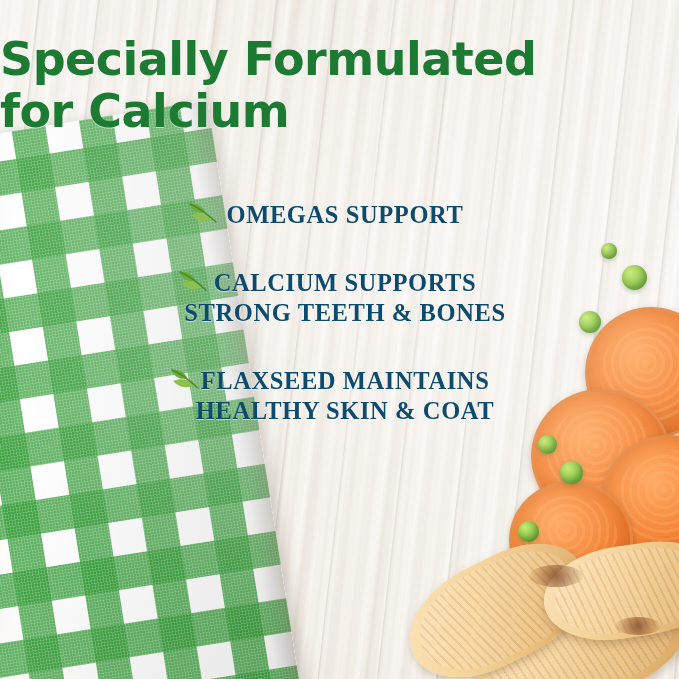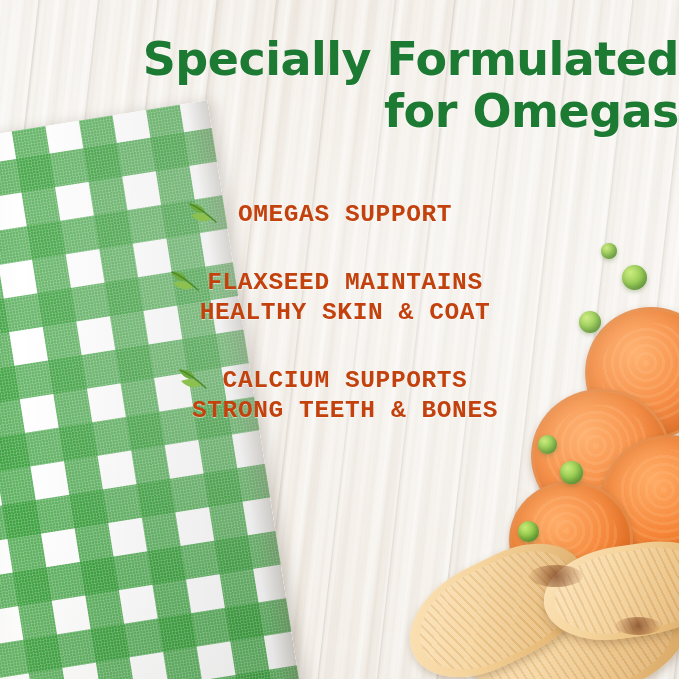--- a/index.html
+++ b/index.html
@@ -68,21 +68,21 @@
     inset: 0;
     background: radial-gradient(120% 100% at 55% 40%, rgba(255,255,255,0.35) 0%, rgba(255,255,255,0.0) 55%, rgba(160,145,125,0.13) 100%);
   }
 
   
   .headline {
     position: absolute;
     top: 34px;
     left: 0;
     width: 679px;
-    text-align: right;
+    text-align: left;
     color: #1d7a33;
     font-family: "DejaVu Sans", sans-serif;
     font-weight: bold;
     font-size: 46px;
     line-height: 1.13;
     letter-spacing: -0.5px;
     text-shadow: 0 1px 0 rgba(255,255,255,0.55);
   }
   .headline .l2 { display: block; }
 
@@ -93,22 +93,22 @@
     left: 150px;
     width: 390px;
   }
   .bullet {
     position: relative;
     margin-bottom: 38px;
     text-align: center;
   }
   .bullet-text {
     display: block;
-    color: #c2410c;
-    font-family: Liberation Mono, monospace;
+    color: #0c4a6e;
+    font-family: Liberation Serif, serif;
     font-weight: bold;
     font-size: 24.5px;
     line-height: 1.22;
     letter-spacing: 0.6px;
     text-transform: uppercase;
     text-shadow: 0 1px 0 rgba(255,255,255,0.5);
   }
   .leaf {
     position: absolute;
     left: 14px;
@@ -252,49 +252,49 @@
     <div class="chicken" style="right:86px; bottom:16px; width:190px; height:104px; transform: rotate(-26deg);"></div>
     <div class="chicken" style="right:-40px; bottom:42px; width:176px; height:92px; transform: rotate(-8deg);"></div>
     <div class="char" style="right:96px; bottom:92px; width:54px; height:22px;"></div>
     <div class="char" style="right:18px; bottom:44px; width:46px; height:18px;"></div>
   </div>
 
   <div class="vignette"></div>
 
   <div class="headline">
     <span>Specially Formulated</span>
-    <span class="l2">for Omegas</span>
+    <span class="l2">for Calcium</span>
   </div>
 
   <div class="bullets">
 
     <div class="bullet b1">
       <svg class="leaf" viewBox="0 0 30 24">
         <path d="M1 3 C9 2 15 5 17 11 C13 13 6 12 1 3 Z" fill="#6cab3c"></path>
         <path d="M3 14 C11 11 19 12 23 18 C18 22 9 21 3 14 Z" fill="#8cc04f"></path>
         <path d="M2 3 C10 6 18 12 28 21" stroke="#4e8a2a" stroke-width="1.4" fill="none" stroke-linecap="round"></path>
       </svg>
       <span class="bullet-text">Omegas Support</span>
+    </div>
+
+    <div class="bullet b2">
+      <svg class="leaf" viewBox="0 0 30 24">
+        <path d="M1 3 C9 2 15 5 17 11 C13 13 6 12 1 3 Z" fill="#6cab3c"></path>
+        <path d="M3 14 C11 11 19 12 23 18 C18 22 9 21 3 14 Z" fill="#8cc04f"></path>
+        <path d="M2 3 C10 6 18 12 28 21" stroke="#4e8a2a" stroke-width="1.4" fill="none" stroke-linecap="round"></path>
+      </svg>
+      <span class="bullet-text">Calcium Supports</span>
+      <span class="bullet-text">Strong Teeth &amp; Bones</span>
     </div>
 
     <div class="bullet b3">
       <svg class="leaf" viewBox="0 0 30 24">
         <path d="M1 3 C9 2 15 5 17 11 C13 13 6 12 1 3 Z" fill="#6cab3c"></path>
         <path d="M3 14 C11 11 19 12 23 18 C18 22 9 21 3 14 Z" fill="#8cc04f"></path>
         <path d="M2 3 C10 6 18 12 28 21" stroke="#4e8a2a" stroke-width="1.4" fill="none" stroke-linecap="round"></path>
       </svg>
       <span class="bullet-text">Flaxseed Maintains</span>
       <span class="bullet-text">Healthy Skin &amp; Coat</span>
     </div>
 
-    <div class="bullet b2">
-      <svg class="leaf" viewBox="0 0 30 24">
-        <path d="M1 3 C9 2 15 5 17 11 C13 13 6 12 1 3 Z" fill="#6cab3c"></path>
-        <path d="M3 14 C11 11 19 12 23 18 C18 22 9 21 3 14 Z" fill="#8cc04f"></path>
-        <path d="M2 3 C10 6 18 12 28 21" stroke="#4e8a2a" stroke-width="1.4" fill="none" stroke-linecap="round"></path>
-      </svg>
-      <span class="bullet-text">Calcium Supports</span>
-      <span class="bullet-text">Strong Teeth &amp; Bones</span>
-    </div>
-
   </div>
 
 </div>
 
 </body></html>

